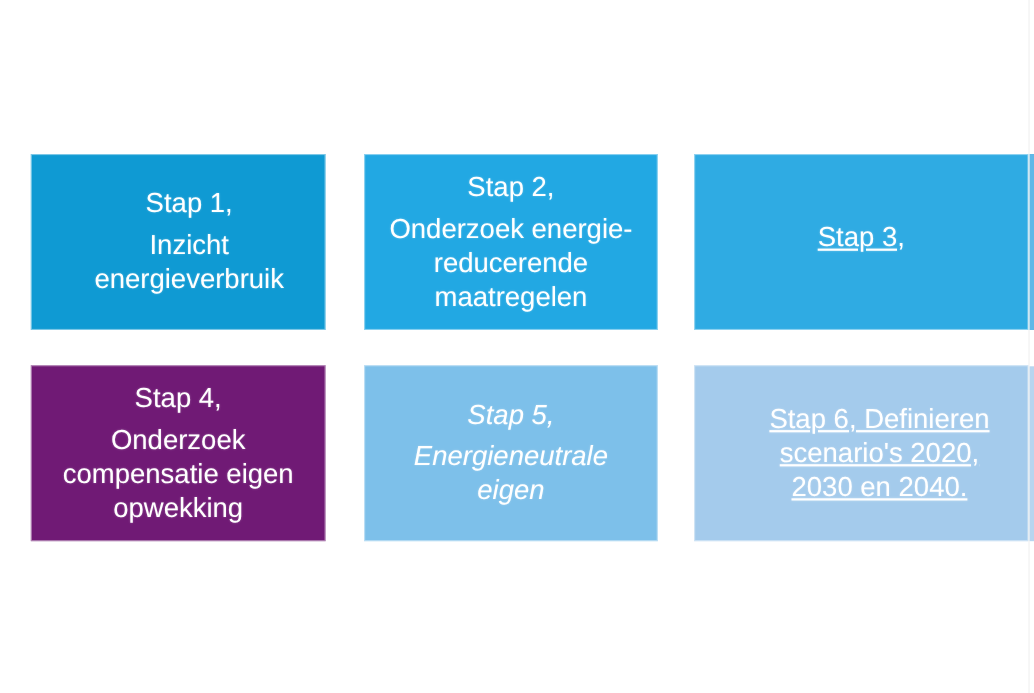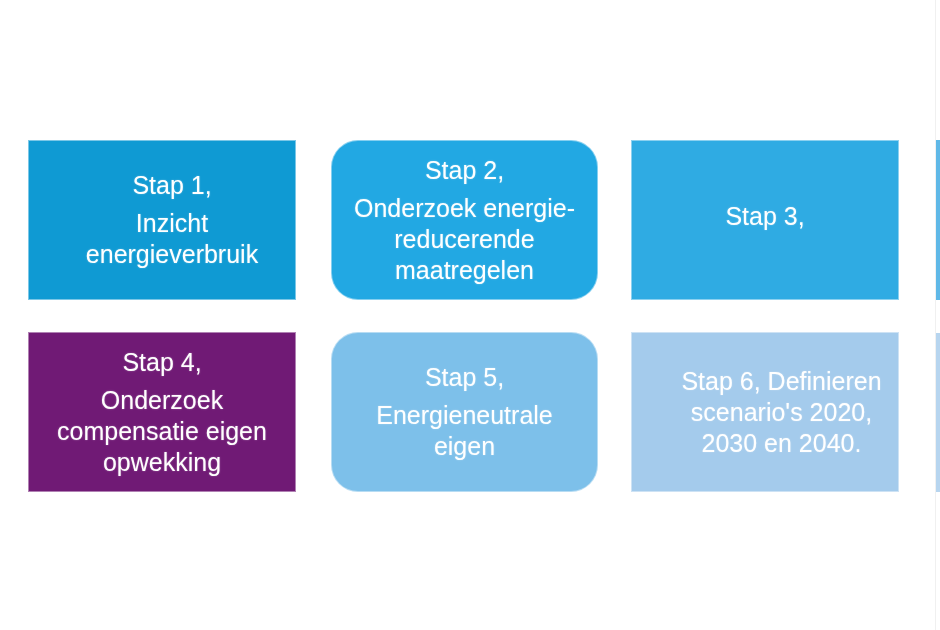--- a/index.html
+++ b/index.html
@@ -25,22 +25,22 @@
     font-weight: 400;
     border: 1px solid rgba(255,255,255,0.45);
     text-shadow: 0 0 2px rgba(255,255,255,0.35);
   }
   .box .t { margin-bottom: 7px; }
   .box .t:empty { display: none; }
   .box .b { white-space: pre-line; }
   .r1 { top: 140px; height: 160px; }
   .r2 { top: 332px; height: 160px; }
   .c1 { left: 28px;  width: 268px; }
-  .c2 { left: 331px; width: 267px; border-radius: 27px; }
-  .c3 { left: 631px; width: 268px; }
+  .c2 { left: 331px; width: 267px; }
+  .c3 { left: 631px; width: 304px; text-decoration: underline; }
   .vline {
     position: absolute;
     left: 935px; top: 0;
     width: 1px; height: 630px;
     background: #f0f0f0;
   }
   .sliver { position: absolute; left: 936px; width: 4px; }
   .sliver.s1 { top: 140px; height: 160px; }
   .sliver.s2 { top: 333px; height: 159px; }
 </style>
@@ -66,21 +66,21 @@
     <div class="t">Stap 3,</div>
   </div>
 
   <div class="box r2 c1" style="background-color: #701a75;">
     <div class="t">Stap 4,</div>
     <div class="b">Onderzoek
 compensatie eigen
 opwekking</div>
   </div>
 
-  <div class="box r2 c2" style="background-color: rgb(125, 192, 234);">
+  <div class="box r2 c2" style="background-color: rgb(125, 192, 234); font-style: italic;">
     <div class="t">Stap 5,</div>
     <div class="b">Energieneutrale
 eigen</div>
   </div>
 
   <div class="box r2 c3" style="background-color: rgb(164, 203, 236); padding-left: 33px;">
 
     <div class="b">Stap 6, Definieren
 scenario's 2020,
 2030 en 2040.</div>

